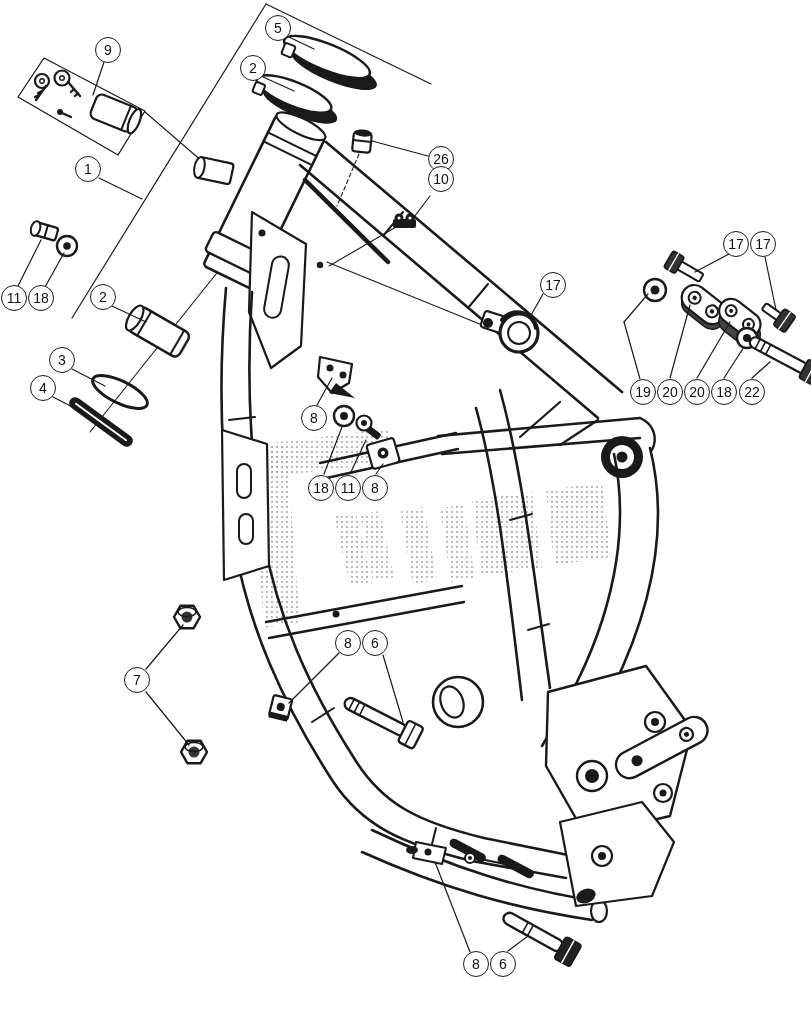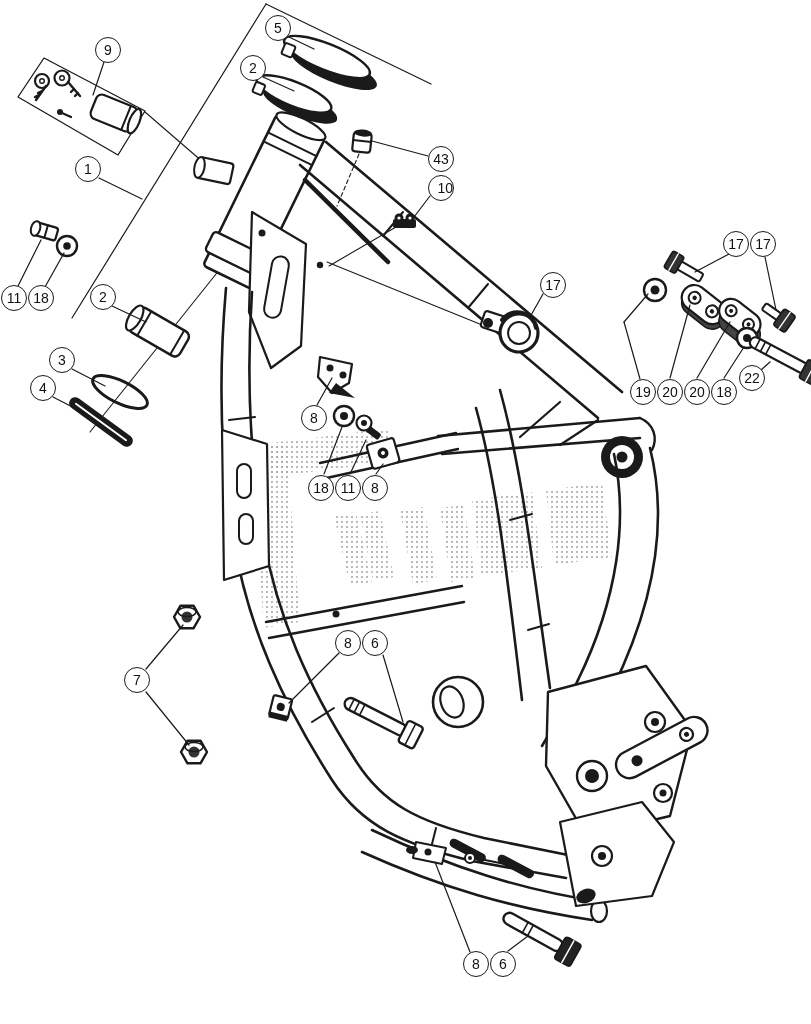--- a/index.html
+++ b/index.html
@@ -406,23 +406,23 @@
       <div class="balloon" style="left: 265px; top: 15px;">
     <span>5</span>
   </div>
       <div class="balloon" style="left: 240px; top: 55px;">
     <span>2</span>
   </div>
       <div class="balloon" style="left: 75px; top: 156px;">
     <span>1</span>
   </div>
       <div class="balloon" style="left: 428px; top: 146px;">
-    <span>43</span>
-  </div>
-      <div class="balloon" style="left: 428px; top: 175px; justify-content: flex-end;">
+    <span>26</span>
+  </div>
+      <div class="balloon" style="left: 428px; top: 166px;">
     <span>10</span>
   </div>
       <div class="balloon" style="left: 540px; top: 272px;">
     <span>17</span>
   </div>
       <div class="balloon" style="left: 1px; top: 285px;">
     <span>11</span>
   </div>
       <div class="balloon" style="left: 28px; top: 285px;">
     <span>18</span>
@@ -459,21 +459,21 @@
   </div>
       <div class="balloon" style="left: 657px; top: 379px;">
     <span>20</span>
   </div>
       <div class="balloon" style="left: 684px; top: 379px;">
     <span>20</span>
   </div>
       <div class="balloon" style="left: 711px; top: 379px;">
     <span>18</span>
   </div>
-      <div class="balloon" style="left: 739px; top: 365px; justify-content: center;">
+      <div class="balloon" style="left: 739px; top: 379px; justify-content: center;">
     <span>22</span>
   </div>
       <div class="balloon" style="left: 124px; top: 667px;">
     <span>7</span>
   </div>
       <div class="balloon" style="left: 335px; top: 630px;">
     <span>8</span>
   </div>
       <div class="balloon" style="left: 362px; top: 630px;">
     <span>6</span>

